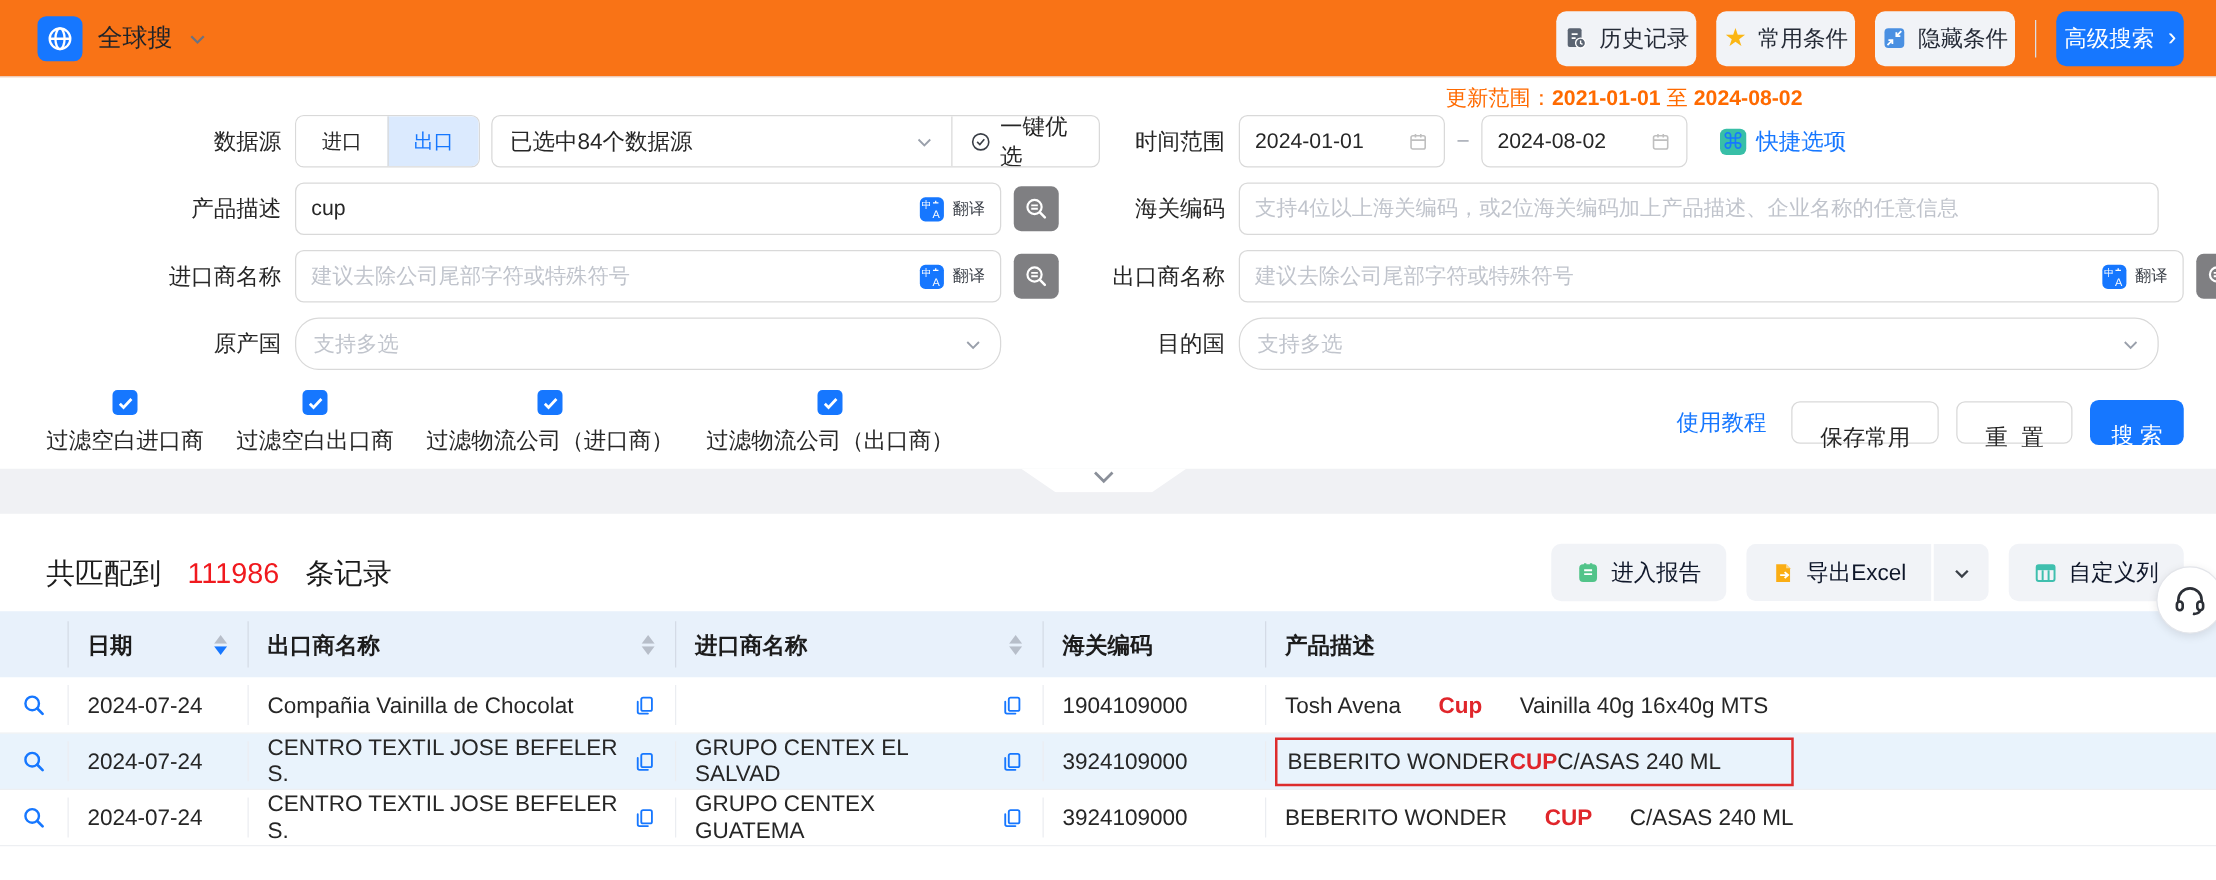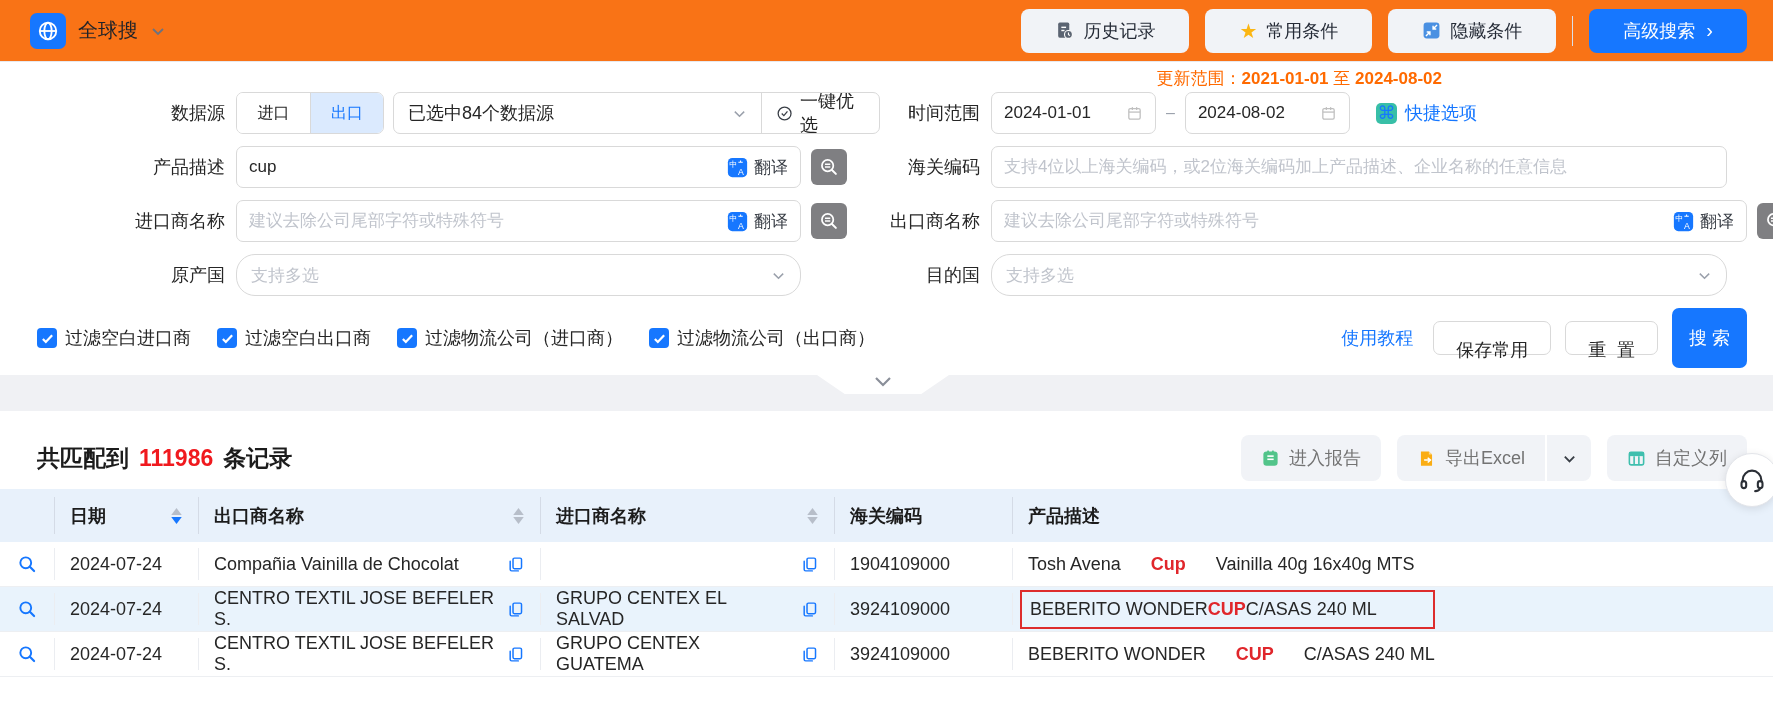--- a/index.html
+++ b/index.html
@@ -8,21 +8,21 @@
   .page { width:1773px; height:704px; position:relative; background:#fff; }
 
   
   .topbar { height:62px; background:#f97316; border-bottom:1px solid #e7e9ee;
     display:flex; align-items:center; justify-content:space-between; padding:0 26px 0 30px; }
   .brand { display:flex; align-items:center; gap:12px; }
   .logo { width:36px; height:36px; border-radius:7px; background:#1677ff; display:flex; align-items:center; justify-content:center; }
   .brand-name { font-size:20px; color:#1f2329; }
   .tb-right { display:flex; align-items:center; gap:16px; }
   .tb-btn { height:44px; border:none; border-radius:8px; background:#f1f3f7; color:#252b37;
-    font-size:18px; display:flex; align-items:center; gap:9px; padding:0 34px; cursor:pointer;
+    font-size:18px; display:flex; align-items:center; gap:9px; padding:0 6px; cursor:pointer;
     font-family:inherit; }
   .tb-divider { width:1px; height:30px; background:#dcdfe6; }
   .tb-primary { background:#1677ff; color:#fff; }
   .star { color:#fbb614; font-size:20px; line-height:1; }
   .adv-arrow { font-size:20px; margin-left:2px; }
 
   
   .form-card { position:relative; background:#fff; padding-top:29px; }
   .update-range { position:absolute; top:5px; right:331px; font-size:17px; color:#ff6a00; }
   .update-range b { font-weight:bold; }
@@ -41,21 +41,21 @@
   .ds-select { width:400px; display:flex; align-items:center; justify-content:space-between; padding:0 14px; cursor:pointer; }
   .ds-select span { font-size:18px; }
   .oneclick { display:flex; align-items:center; gap:7px; padding:0 14px; border-left:1px solid #d9d9d9; font-size:18px; cursor:pointer; }
 
   .inp { height:42px; border:1px solid #d9d9d9; border-radius:7px; display:flex; align-items:center;
     padding:0 12px; background:#fff; }
   .inp input { border:none; outline:none; flex:1; font-size:17px; font-family:inherit; color:#262626; background:transparent; min-width:0; }
   .inp input::placeholder { color:#c0c4cc; }
   .inp-w { width:565px; }
   .translate-chip { display:flex; align-items:center; gap:6px; flex:none; cursor:pointer; }
-  .translate-chip span { font-size:17px; color:#3a3f47; }
+  .translate-chip span { font-size:13px; color:#3a3f47; }
   .gray-iconbtn { width:36px; height:36px; border-radius:6px; background:#7f7f82; margin-left:10px;
     display:flex; align-items:center; justify-content:center; cursor:pointer; flex:none; }
   .sel { height:42px; border:1px solid #d9d9d9; border-radius:19px; display:flex; align-items:center;
     justify-content:space-between; padding:0 14px; background:#fff; cursor:pointer; }
   .sel .ph { font-size:17px; color:#c0c4cc; }
   .sel-w { width:565px; }
   .chev { color:#9aa0ab; }
 
   .date-inp { width:165px; height:42px; border:1px solid #d9d9d9; border-radius:7px; display:flex;
     align-items:center; justify-content:space-between; padding:0 12px; font-size:17px; cursor:pointer; }
@@ -63,42 +63,42 @@
   .quick { display:flex; align-items:center; gap:8px; margin-left:26px; cursor:pointer; }
   .quick span { color:#1677ff; font-size:18px; }
   .cmd-ico { width:21px; height:21px; border-radius:5px; background:#38bfa7; color:#fff; font-size:14px;
     display:flex; align-items:center; justify-content:center; }
   .rt-fill { flex:1; margin-right:46px; }
   .rt-fill-icon { flex:1; }
 
   
   .filters-row { display:flex; align-items:center; justify-content:space-between; margin:19px 26px 0 37px; height:44px; }
   .cb-list { display:flex; align-items:center; gap:26px; }
-  .cb-item { display:flex; align-items:center; gap:8px; cursor:pointer; }
+  .cb-item { display:flex; align-items:center; gap:8px; cursor:pointer;flex-direction:column; }
   .cb-box { width:20px; height:20px; border-radius:4px; background:#1677ff; display:flex; align-items:center; justify-content:center; flex:none; }
   .cb-item span.lbl { font-size:18px; color:#262626; }
   .form-actions { display:flex; align-items:center; gap:14px; }
   .link-btn { color:#1677ff; font-size:18px; cursor:pointer; margin-right:6px; }
   .ghost-btn { height:30px; border:1px solid #d9d9d9; border-radius:7px; background:#fff; color:#262626;
     font-size:18px; padding:16px 22px; cursor:pointer; font-family:Liberation Mono, monospace; }
-  .primary-btn { height:60px; border:none; border-radius:7px; background:#1677ff; color:#fff;
+  .primary-btn { height:36px; border:none; border-radius:7px; background:#1677ff; color:#fff;
     font-size:18px; padding:16px 17px; cursor:pointer; font-family:inherit; }
 
   
   .band { height:36px; background:#f0f1f4; margin-top:15px; position:relative; }
   .notch { position:absolute; left:817px; top:0; width:132px; height:19px; background:#fff;
     clip-path:polygon(0 0,100% 0,79% 100%,21% 100%); display:flex; align-items:flex-start; justify-content:center; cursor:pointer; }
 
   
   .results { background:#fff; height:283px; }
   .results-head { display:flex; align-items:center; justify-content:space-between; padding:24px 26px 0 37px; height:70px; }
-  .count-line { font-size:23px; font-weight:bold; color:#1c1c1c; display:flex; gap:10px; align-items:baseline; }
+  .count-line { font-size:23px; font-weight:normal; color:#1c1c1c; display:flex; gap:21px; align-items:baseline; }
   .count-line .num { color:#f0191e; }
   .res-btns { display:flex; align-items:center; gap:16px; }
-  .res-btn { height:46px; border:none; border-radius:8px; background:#f1f3f7; color:#737373; font-size:18px;
+  .res-btn { height:46px; border:none; border-radius:8px; background:#f1f3f7; color:#0f172a; font-size:18px;
     display:flex; align-items:center; gap:9px; padding:0 20px; cursor:pointer; font-family:inherit; }
   .excel-group { display:flex; align-items:stretch; border-radius:8px; overflow:hidden; }
   .excel-group .res-btn { border-radius:0; }
   .excel-caret { width:46px; background:#f1f3f7; border-left:2px solid #fff; display:flex; align-items:center;
     justify-content:center; cursor:pointer; }
 
   .table { margin-top:8px; font-size:18px; }
   .tr { display:grid; grid-template-columns:54px 144px 342px 294px 178px 1fr; align-items:stretch; }
   .th-row { background:#e8f1fb; height:53px; font-weight:bold; color:#1c1c1c; }
   .td, .th { display:flex; align-items:center; padding:0 16px; position:relative; }

